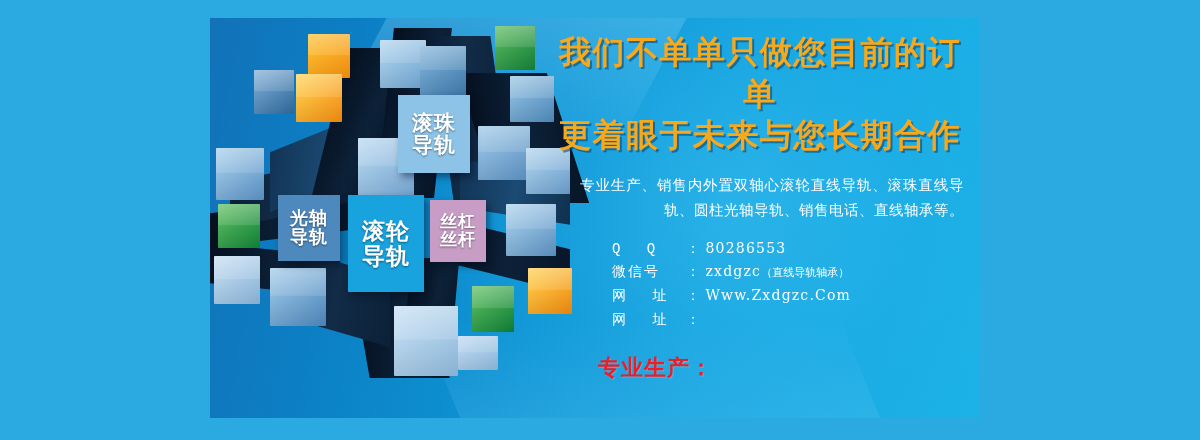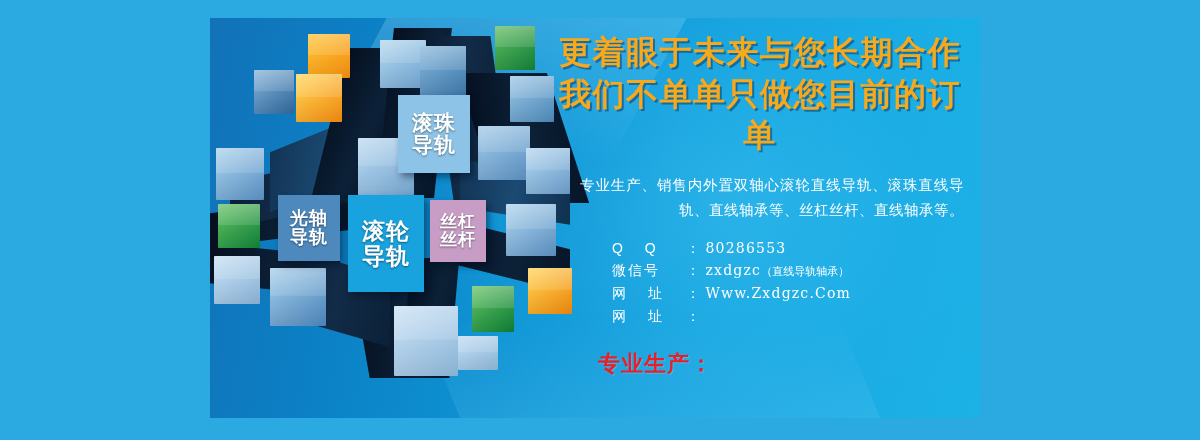--- a/index.html
+++ b/index.html
@@ -77,21 +77,21 @@
   }
   .desc{
     margin-top:16px;
     color:#FFFFFF;font-size:14.5px;line-height:1.72;letter-spacing:.5px;
     text-align:justify;text-align-last:right;
     padding:0 6px 0 30px;
     font-family:"DejaVu Sans","Liberation Sans",sans-serif;
   }
   .contact{margin-top:14px;padding-left:62px;color:#FFFFFF;}
   .crow{display:flex;align-items:baseline;font-size:14px;line-height:1.62;letter-spacing:.5px;}
-  .ckey{width:74px;flex:none;letter-spacing:2px;}
+  .ckey{width:74px;flex:none;letter-spacing:2px;font-family:Liberation Mono, monospace;}
   .ckey.spread{letter-spacing:9px;}
   .csep{flex:none;padding-right:5px;}
   .cval{font-family:"DejaVu Serif","Liberation Serif",serif;letter-spacing:1.2px;font-size:14px;}
   .cnote{font-size:11px;letter-spacing:0;font-family:"DejaVu Sans","Liberation Sans",sans-serif;}
   .phone{
     margin-top:22px;padding-left:48px;
     display:flex;align-items:baseline;color:#EE1C25;
   }
   .phone-label{font-size:22px;font-weight:bold;letter-spacing:1px;text-shadow:1px 1px 0 rgba(255,255,255,.18);}
   .phone-num{font-size:25px;font-weight:bold;font-family:"DejaVu Serif","Liberation Serif",serif;letter-spacing:1px;}
@@ -219,25 +219,25 @@
         <span>导轨</span>
       </div>
       <div class="label-box" style="left: 220px; top: 182px; width: 56px; height: 62px; font-size: 17px; background: rgb(199, 157, 198);">
         <span>丝杠</span>
         <span>丝杆</span>
       </div>
     </div>
 
     <div class="copy">
       <div class="headline">
+        <div>我们不单单只做您目前的订单</div>
         <div>更着眼于未来与您长期合作</div>
-        <div>我们不单单只做您目前的订单</div>
-      </div>
-
-      <div class="desc">专业生产、销售内外置双轴心滚轮直线导轨、滚珠直线导轨、直线轴承等、丝杠丝杆、直线轴承等。</div>
+      </div>
+
+      <div class="desc">专业生产、销售内外置双轴心滚轮直线导轨、滚珠直线导轨、圆柱光轴导轨、销售电话、直线轴承等。</div>
 
       <div class="contact">
         <div class="crow">
           <span class="ckey spread">Q Q</span>
           <span class="csep">：</span>
           <span class="cval">80286553</span>
         </div>
         <div class="crow">
           <span class="ckey">微信号</span>
           <span class="csep">：</span>

